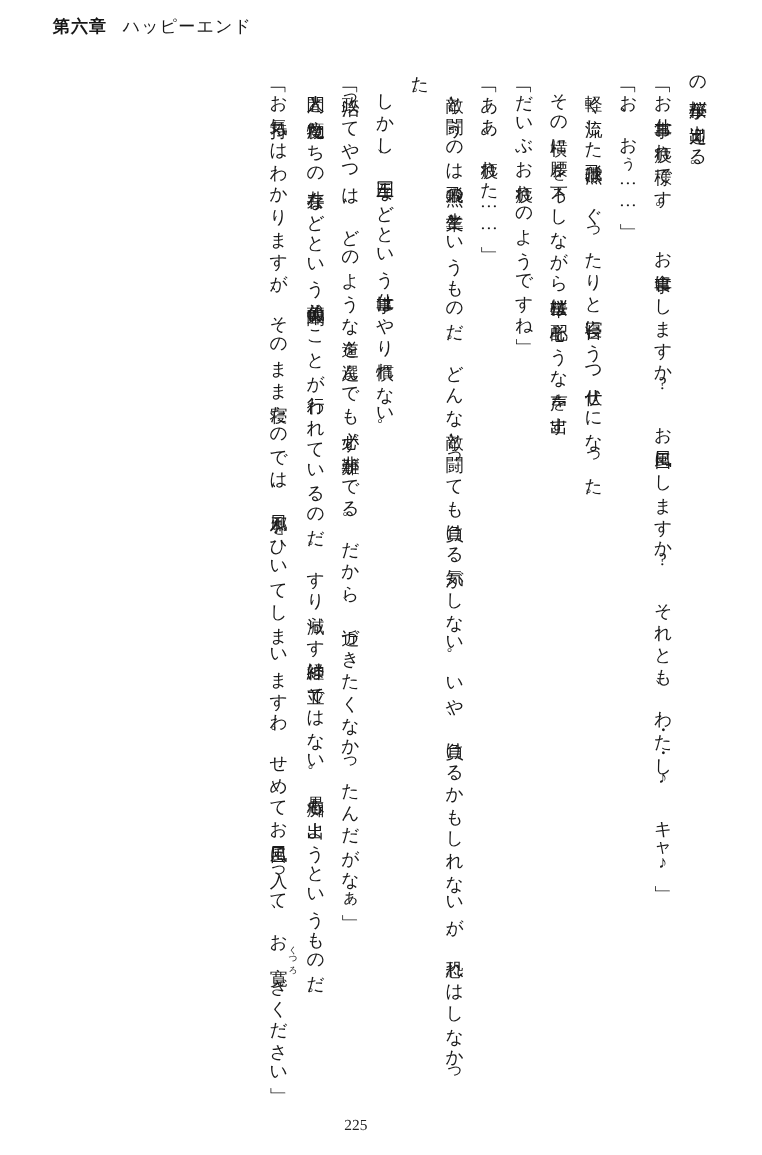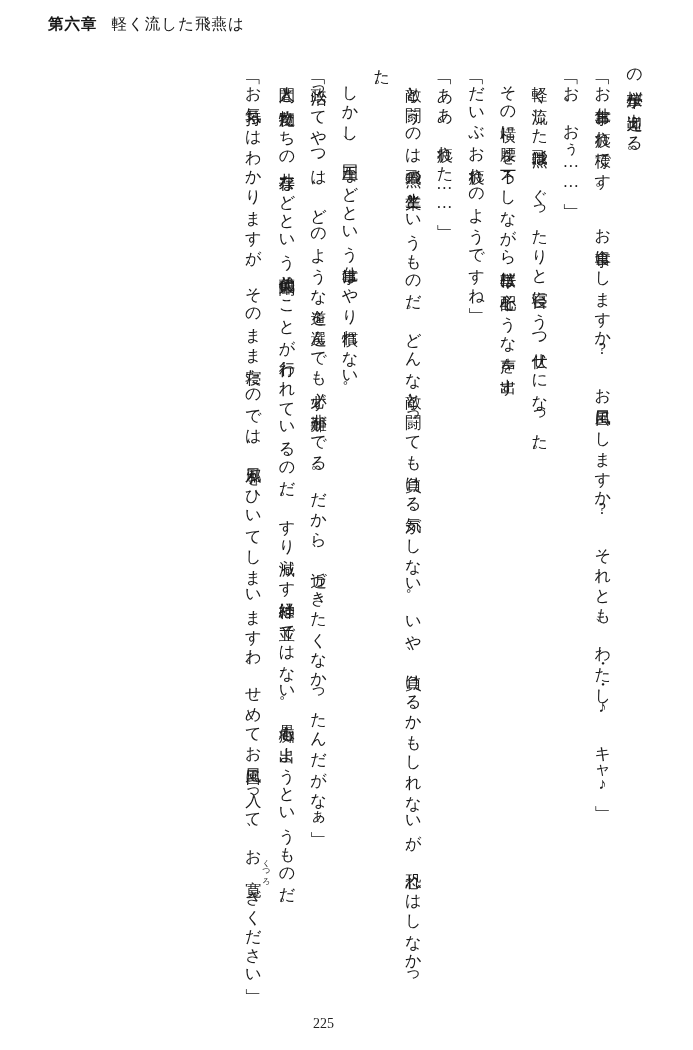--- a/index.html
+++ b/index.html
@@ -85,21 +85,21 @@
     color: #222;
     font-family: "Liberation Serif", "DejaVu Serif", serif;
   }
 </style>
 </head>
 <body>
 
 <div class="page">
 
   <div class="running-head">
-    <span class="chapter-num">第六章</span><span>軽く流した飛燕は</span>
+    <span class="chapter-num">第六章</span><span>ハッピーエンド</span>
   </div>
 
   <div class="body-text">
     <p>の桜華が出迎える。</p>
     <p class="indent">「お仕事お疲れ様です。　お食事にしますか?　お風呂にしますか?　それとも、わ・た・し♪　キャ♪」</p>
     <p class="indent">「お、おぅ……」</p>
     <p class="indent">軽く流した飛燕は、ぐったりと寝台にうつ伏せになった。</p>
     <p class="indent">その横に腰を下ろしながら桜華は心配そうな声を出す。</p>
     <p class="indent">「だいぶお疲れのようですね」</p>
     <p class="indent">「ああ、疲れた……」</p>

